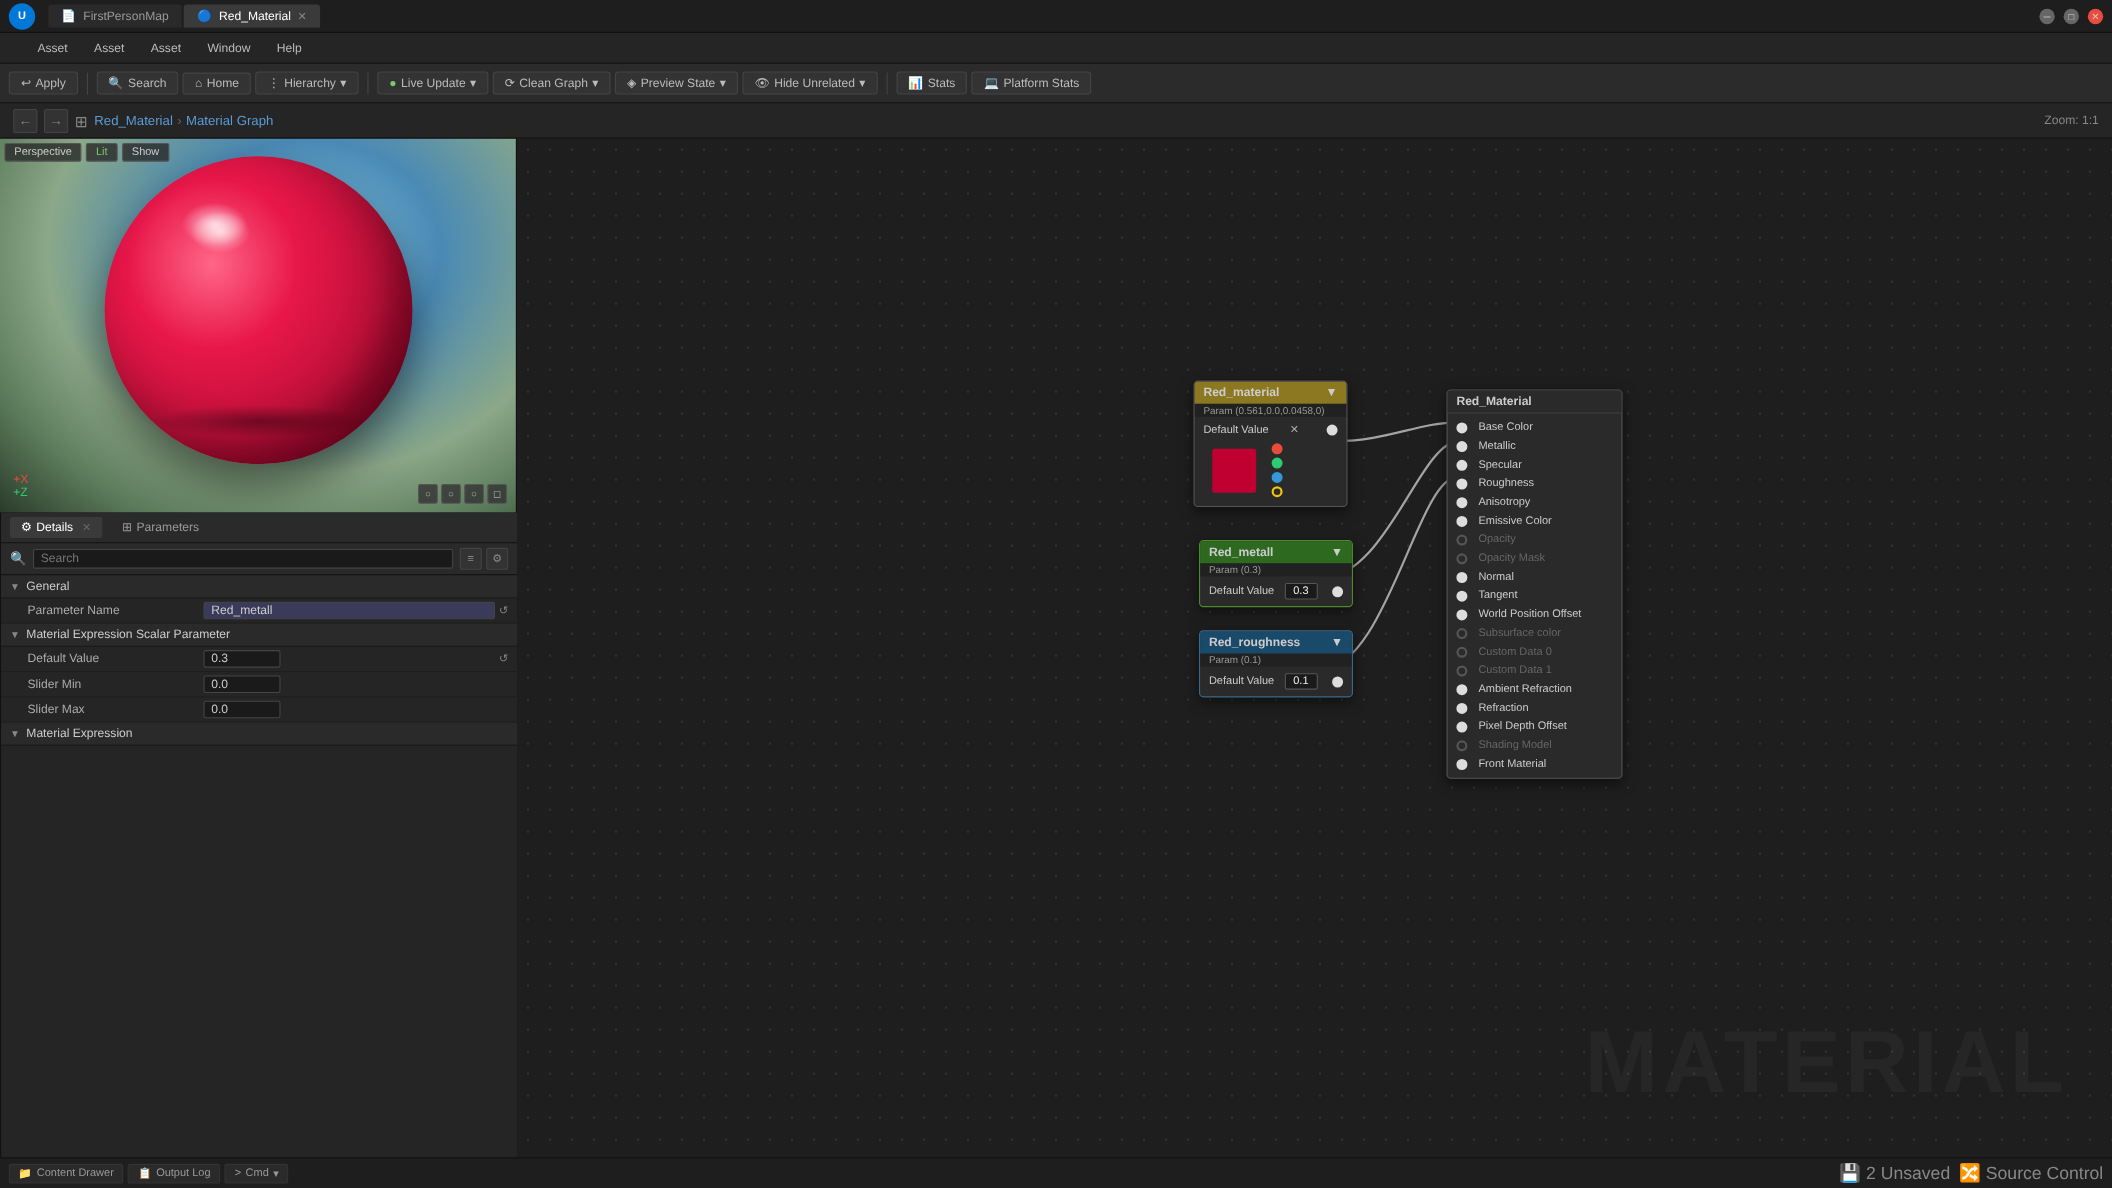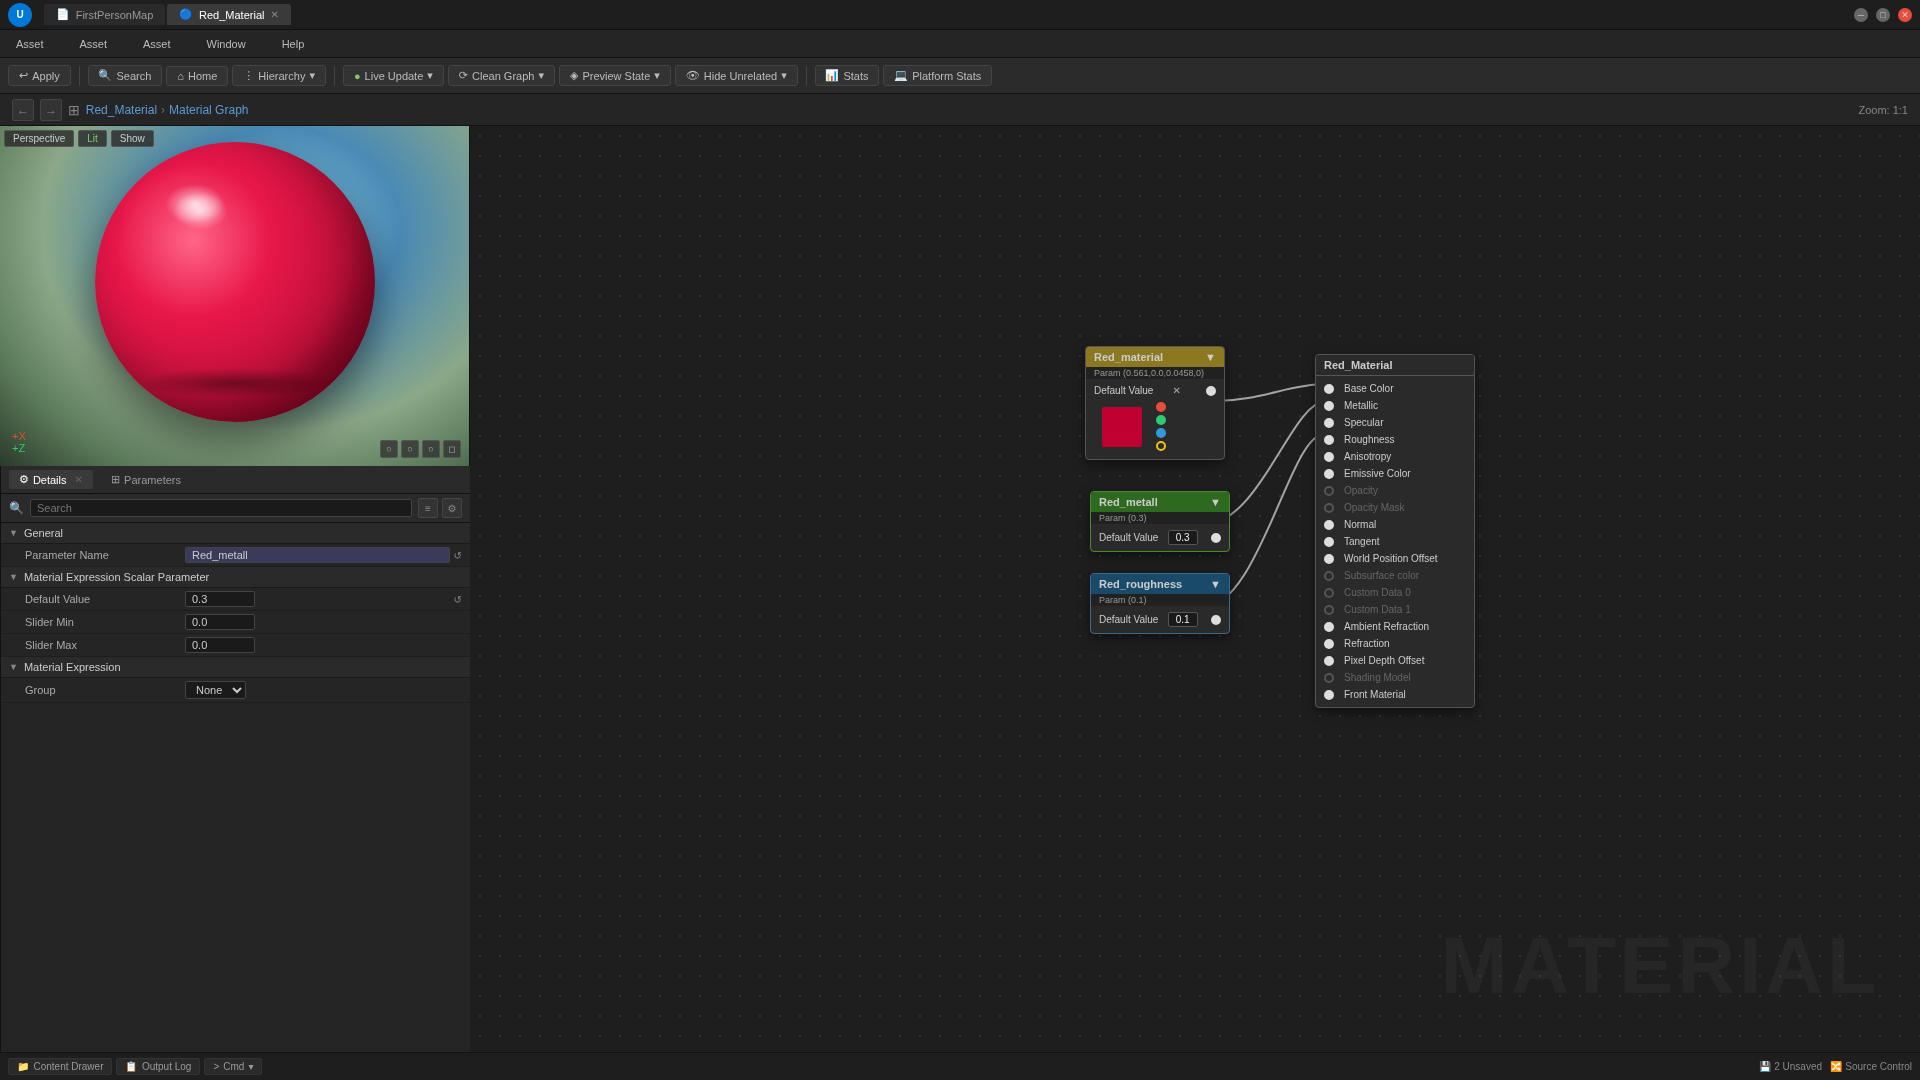--- a/index.html
+++ b/index.html
@@ -13,21 +13,21 @@
     .tab-item { padding: 4px 12px; font-size: 11px; color: #999; background: #2a2a2a; border-radius: 3px 3px 0 0; cursor: pointer; display: flex; align-items: center; gap: 6px; }
     .tab-item.active { color: white; background: #3a3a3a; }
     .tab-item .tab-close { font-size: 10px; color: #888; }
     #titlebar-controls { display: flex; gap: 8px; align-items: center; }
     .win-btn { width: 14px; height: 14px; border-radius: 50%; display: flex; align-items: center; justify-content: center; font-size: 9px; cursor: pointer; }
     .win-btn.minimize { background: #666; }
     .win-btn.maximize { background: #666; }
     .win-btn.close { background: #e74c3c; }
 
     
-    #menubar { height: 28px; background: #252525; display: flex; align-items: center; padding: 0 6px; border-bottom: 1px solid #111; gap: 16px; }
+    #menubar { height: 28px; background: #252525; display: flex; align-items: center; padding: 0 24px; border-bottom: 1px solid #111; gap: 4px; }
     .menu-item { padding: 3px 10px; font-size: 11px; color: #bbb; cursor: pointer; border-radius: 2px; }
 
     
     #toolbar { height: 36px; background: #2b2b2b; display: flex; align-items: center; padding: 0 8px; border-bottom: 1px solid #111; gap: 4px; }
     .toolbar-btn { padding: 3px 10px; font-size: 11px; color: #bbb; cursor: pointer; background: #333; border: 1px solid #444; border-radius: 3px; display: flex; align-items: center; gap: 4px; }
     .toolbar-separator { width: 1px; height: 20px; background: #444; margin: 0 4px; }
 
     
     #breadcrumb-bar { height: 32px; background: #252525; display: flex; align-items: center; padding: 0 12px; border-bottom: 1px solid #111; gap: 6px; }
     .breadcrumb-nav-btn { width: 22px; height: 22px; background: #333; border: 1px solid #444; border-radius: 2px; display: flex; align-items: center; justify-content: center; cursor: pointer; font-size: 12px; color: #888; }
@@ -114,21 +114,21 @@
     .prop-value { flex: 1; }
     .prop-input { background: #1a1a1a; border: 1px solid #444; border-radius: 2px; padding: 1px 6px; color: #ccc; font-size: 11px; width: 100%; outline: none; }
     .prop-input-small { background: #1a1a1a; border: 1px solid #444; border-radius: 2px; padding: 1px 6px; color: #ccc; font-size: 11px; width: 70px; outline: none; }
     .prop-select { background: #1a1a1a; border: 1px solid #444; border-radius: 2px; padding: 1px 6px; color: #ccc; font-size: 11px; outline: none; }
     .reset-btn { font-size: 10px; color: #888; cursor: pointer; margin-left: 4px; }
 
     
     #bottombar { height: 28px; background: #1e1e1e; display: flex; align-items: center; padding: 0 8px; border-top: 1px solid #111; gap: 4px; }
     .bottom-btn { padding: 2px 8px; font-size: 10px; color: #999; cursor: pointer; background: #2a2a2a; border: 1px solid #333; border-radius: 2px; display: flex; align-items: center; gap: 4px; }
     #console-input { flex: 1; background: #1a1a1a; border: 1px solid #333; border-radius: 2px; padding: 2px 6px; color: #888; font-size: 10px; outline: none; margin-left: 4px; }
-    #status-bar { margin-left: auto; display: flex; align-items: center; gap: 8px; font-size: 10px; color: #888; }
+    #status-bar { margin-left: auto; display: flex; align-items: center; gap: 8px; font-size: 16px; color: #888; }
   </style>
 </head>
 <body>
 
 <div id="titlebar">
   <div id="titlebar-left">
     <div id="titlebar-logo">U</div>
     <div id="titlebar-tabs">
       <div class="tab-item">
         <span>📄</span>
@@ -302,28 +302,20 @@
         <div class="prop-row">
           <span class="prop-label">Slider Max</span>
           <div class="prop-value">
             <input class="prop-input-small" type="text" value="0.0" style="">
           </div>
         </div>
 
         <div class="section-header">
           <span class="arrow">▼</span>
           <span>Material Expression</span>
-        </div>
-        <div class="prop-row">
-          <span class="prop-label">Group</span>
-          <div class="prop-value">
-            <select class="prop-select">
-              <option>None</option>
-            </select>
-          </div>
         </div>
       </div>
     </div>
   </div>
 
   <div id="graph-area">
     <div id="graph-label">MATERIAL</div>
 
     <svg id="connections-svg">
 

